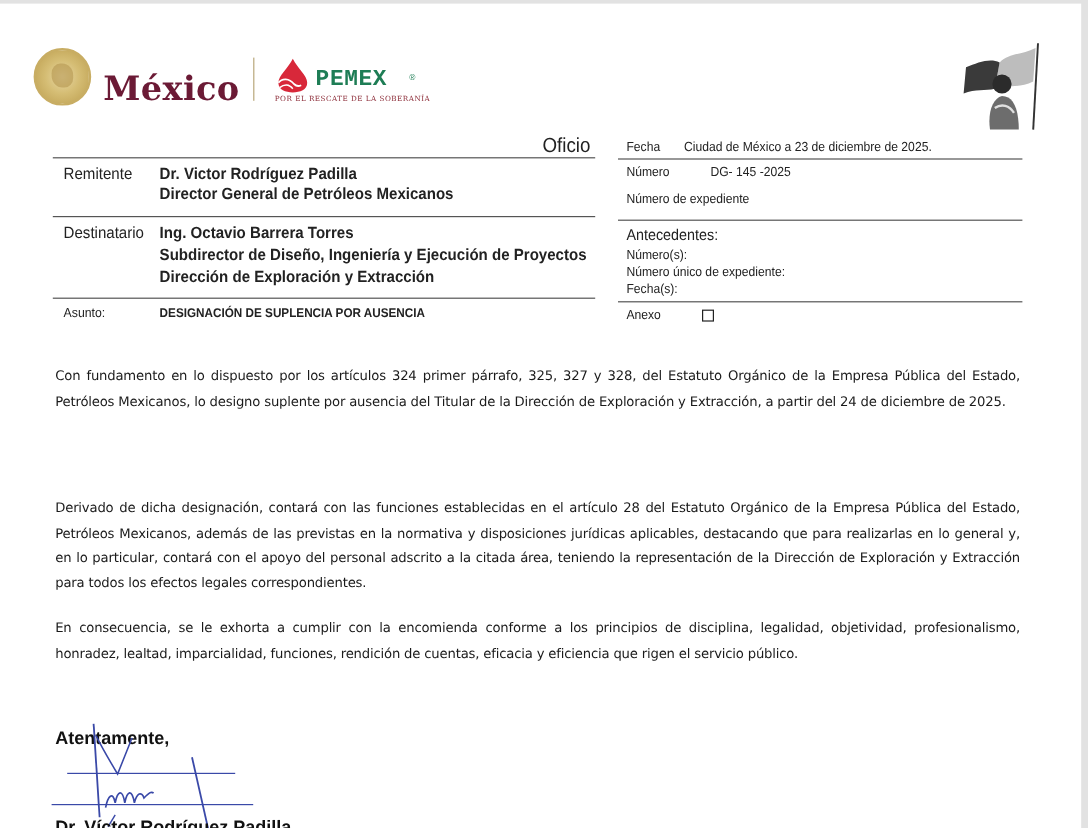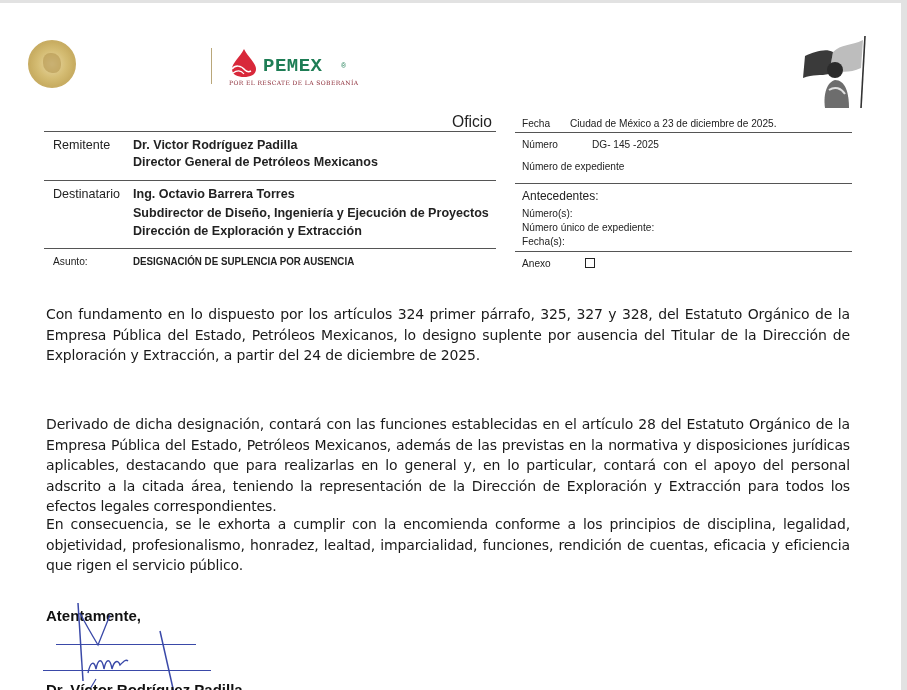--- a/index.html
+++ b/index.html
@@ -56,21 +56,21 @@
     .small { font-size: 11px; }
     .smallb { font-size: 10.5px; font-weight: bold; }
     .rlbl { position: absolute; font-size: 11px; color: #222; transform: scaleX(0.92); transform-origin: left; white-space: nowrap; }
     .rlbl.big { font-size: 13px; }
     .checkbox {
       position: absolute; left: 585px; top: 255px; width: 10px; height: 10px; border: 1.4px solid #222; background: #fff;
     }
     
     .para {
       position: absolute; left: 46px; width: 804px; font-family: "DejaVu Sans", sans-serif;
-      font-size: 14px; line-height: 20.5px; color: #1a1a1a; text-align: justify;
+      font-size: 11px; line-height: 20.5px; color: #1a1a1a; text-align: justify;
       letter-spacing: -0.15px;
     }
     .p1 { top: 301px; }
     .p2 { top: 386px; margin-top: 25px; }
     .p3 { top: 511px; }
     .closing {
       position: absolute; left: 46px; top: 604px; font-size: 15px; font-weight: bold; color: #111;
       font-family: "Liberation Sans", sans-serif;
     }
     .sig-line1 { position: absolute; left: 56px; top: 641px; width: 140px; height: 1.4px; background: #3a49a8; }
@@ -80,20 +80,21 @@
       position: absolute; left: 46px; top: 678px; font-size: 15px; font-weight: bold; color: #111;
       font-family: "Liberation Sans", sans-serif; white-space: nowrap;
     }
   </style>
 </head>
 <body>
 
 <div class="page">
 
   <div class="seal"></div>
+  <div class="gob-main">México</div>
   <div class="divider-v"></div>
   <svg class="pemex-mark" viewBox="0 0 30 30">
     <path d="M15 1 C19 9 27 15 27 21 C27 27 21 29 15 29 C9 29 3 27 3 21 C3 15 11 9 15 1 Z" fill="#d8283a"></path>
     <path d="M3 21 C6 17 12 17 16 22 C18 24 20 24 22 23" stroke="#fff" stroke-width="1.5" fill="none"></path>
     <path d="M4 25 C8 22 12 22 15 26" stroke="#fff" stroke-width="1.2" fill="none"></path>
   </svg>
   <div class="pemex-name">PEMEX</div>
   <div class="pemex-reg">®</div>
   <div class="pemex-slogan">POR EL RESCATE DE LA SOBERANÍA</div>
 

